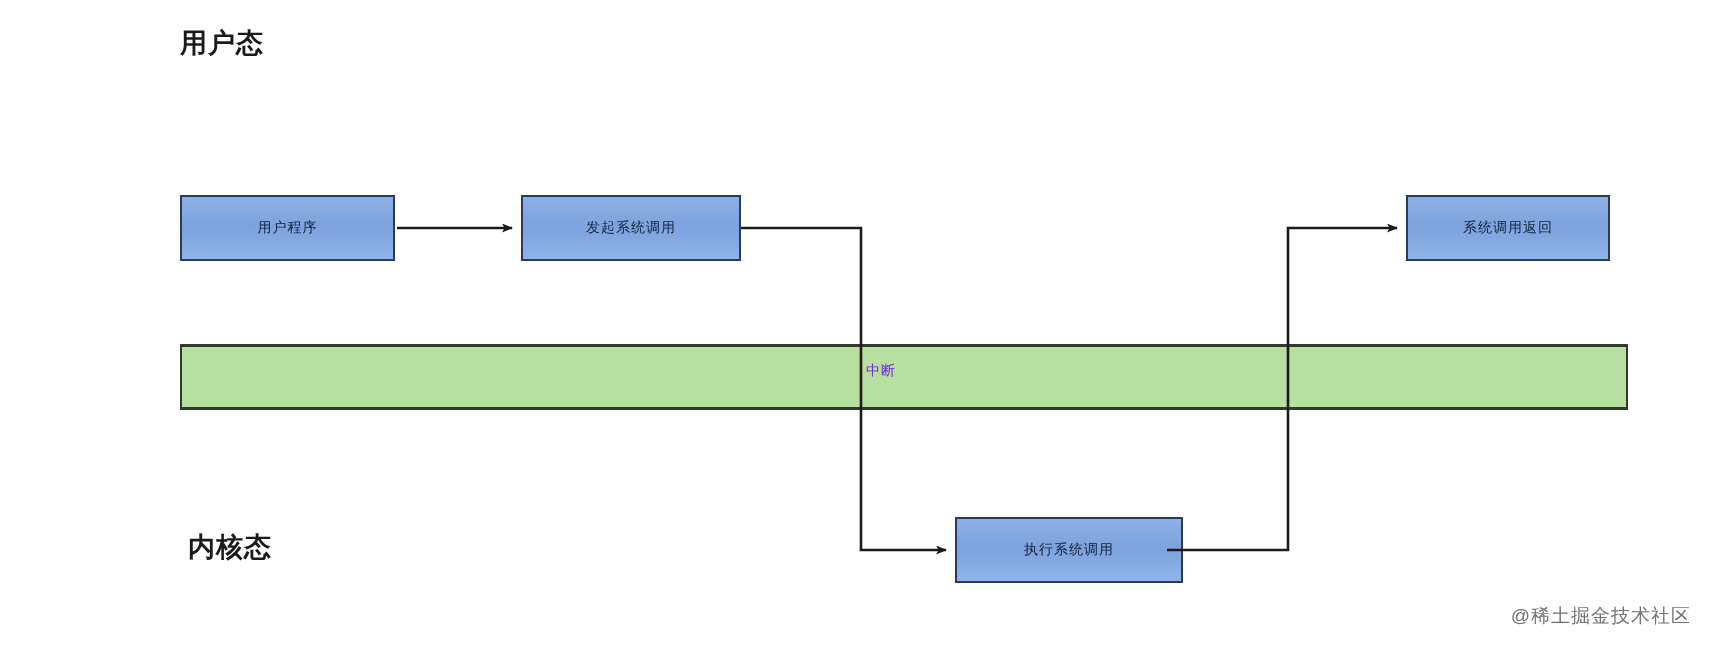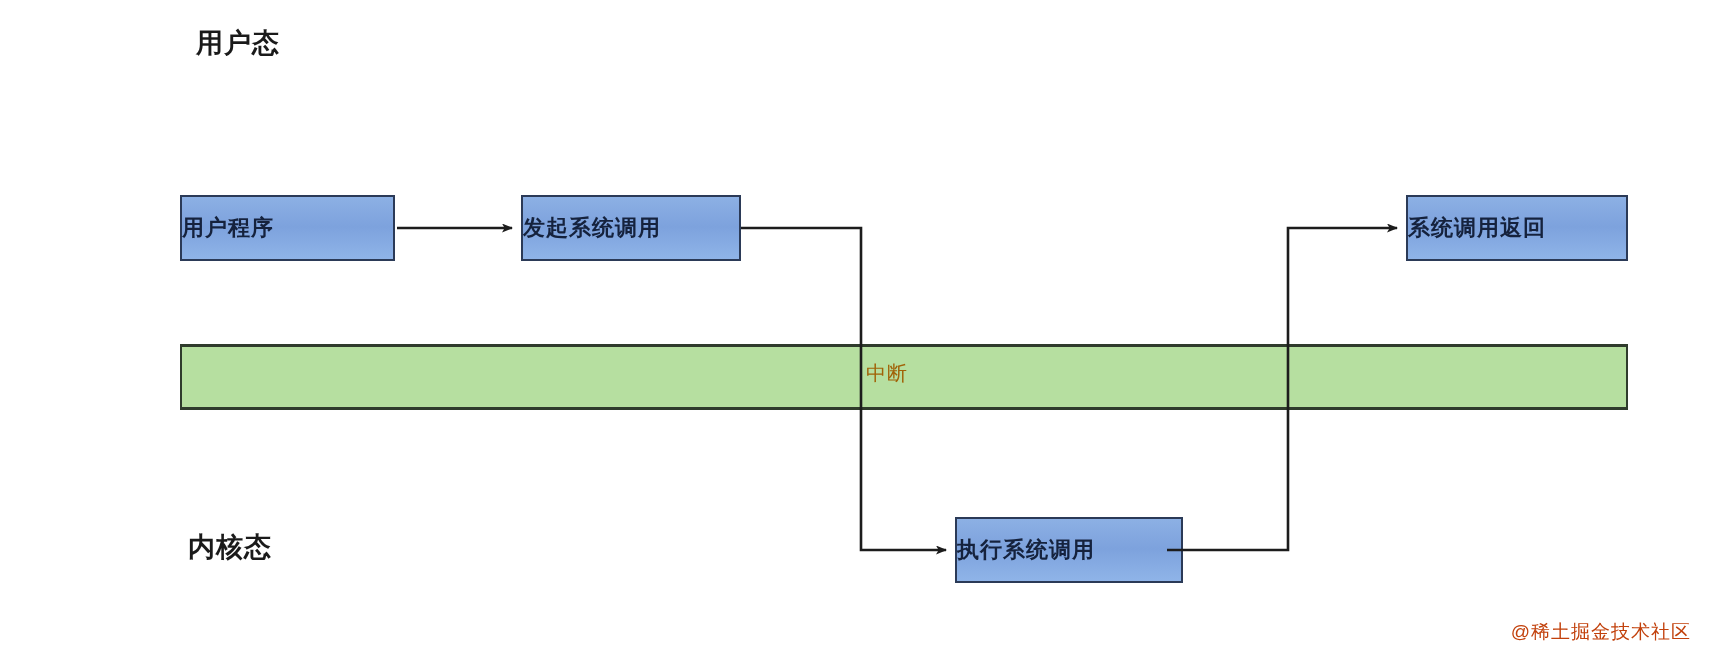--- a/index.html
+++ b/index.html
@@ -21,56 +21,57 @@
   .mode-label {
     position: absolute;
     font-size: 27px;
     font-weight: bold;
     color: #1a1a1a;
     letter-spacing: 1px;
     white-space: nowrap;
     line-height: 1;
   }
   #label-user-mode {
-    left: 196px;
+    left: 180px;
     top: 30px;
   }
   #label-kernel-mode {
     left: 188px;
     top: 534px;
   }
   .node-box {
     position: absolute;
     box-sizing: border-box;
     display: flex;
     align-items: center;
+    justify-content: center;
     background: linear-gradient(180deg, #8cb0e4 0%, #7da2dd 48%, #8fb4e8 100%);
     border: 2px solid #2b3a57;
     color: #15223d;
-    font-size: 22px;
-    font-weight: 700;
+    font-size: 14px;
+    font-weight: 400;
     letter-spacing: 1px;
     white-space: nowrap;
   }
   #node-user-program {
     left: 180px;
     top: 195px;
     width: 215px;
     height: 66px;
   }
   #node-initiate-syscall {
     left: 521px;
     top: 195px;
     width: 220px;
     height: 66px;
   }
   #node-syscall-return {
     left: 1406px;
     top: 195px;
-    width: 222px;
+    width: 204px;
     height: 66px;
   }
   #node-execute-syscall {
     left: 955px;
     top: 517px;
     width: 228px;
     height: 66px;
   }
   #band-interrupt {
     position: absolute;
@@ -82,40 +83,40 @@
     background: #b6dfa0;
     border-top: 3px solid #2f3b2c;
     border-bottom: 3px solid #2f3b2c;
     border-left: 2px solid #2f3b2c;
     border-right: 2px solid #2f3b2c;
   }
   #band-interrupt-label {
     position: absolute;
     left: 866px;
     top: 363px;
-    font-size: 20px;
-    color: #a16207;
+    font-size: 14px;
+    color: #6d28d9;
     letter-spacing: 1px;
     white-space: nowrap;
     line-height: 1;
   }
   #connectors {
     position: absolute;
     left: 0;
     top: 0;
     width: 1715px;
     height: 659px;
     pointer-events: none;
   }
   #watermark {
     position: absolute;
     right: 24px;
-    bottom: 14px;
+    bottom: 30px;
     font-size: 19px;
-    color: #c2410c;
+    color: #737373;
     letter-spacing: 1px;
     white-space: nowrap;
   }
 </style>
 </head>
 <body>
 
 <div id="canvas">
 
   <div class="mode-label" id="label-user-mode">用户态</div>

